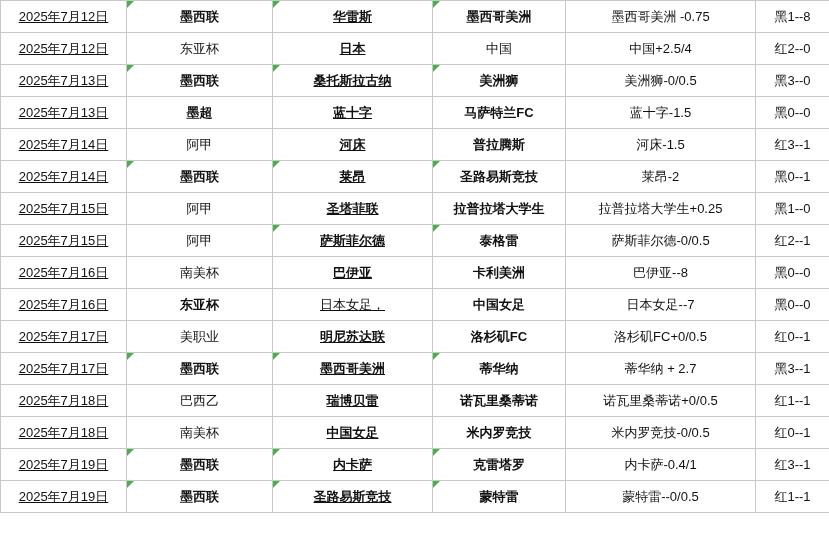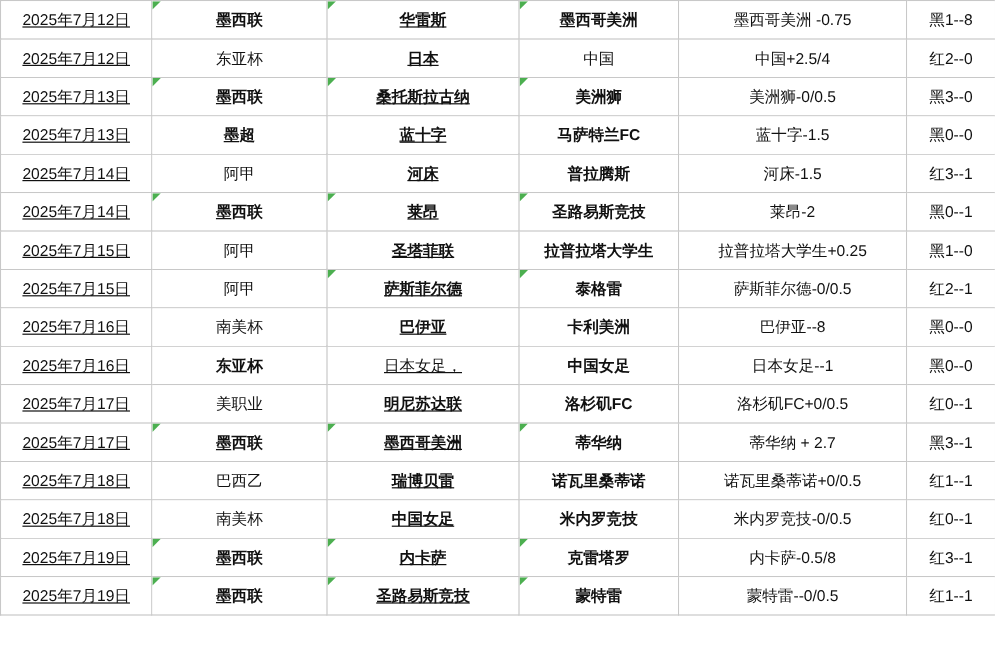--- a/index.html
+++ b/index.html
@@ -146,21 +146,21 @@
         <td class="home bold black">巴伊亚</td>
         <td class="away bold black">卡利美洲</td>
         <td class="hand">巴伊亚--8</td>
         <td class="res black">黑0--0</td>
       </tr>
       <tr>
         <td class="date">2025年7月16日</td>
         <td class="league bold blue">东亚杯</td>
         <td class="home">日本女足，</td>
         <td class="away bold black">中国女足</td>
-        <td class="hand">日本女足--1</td>
+        <td class="hand">日本女足--7</td>
         <td class="res black">黑0--0</td>
       </tr>
       <tr>
         <td class="date">2025年7月17日</td>
         <td class="league">美职业</td>
         <td class="home bold black">明尼苏达联</td>
         <td class="away bold black">洛杉矶FC</td>
         <td class="hand">洛杉矶FC+0/0.5</td>
         <td class="res red">红0--1</td>
       </tr>
@@ -186,21 +186,21 @@
         <td class="home bold black">中国女足</td>
         <td class="away bold black">米内罗竞技</td>
         <td class="hand">米内罗竞技-0/0.5</td>
         <td class="res red">红0--1</td>
       </tr>
       <tr>
         <td class="date">2025年7月19日</td>
         <td class="league bold black mark">墨西联</td>
         <td class="home bold black mark">内卡萨</td>
         <td class="away bold black mark">克雷塔罗</td>
-        <td class="hand">内卡萨-0.5/8</td>
+        <td class="hand">内卡萨-0.4/1</td>
         <td class="res red">红3--1</td>
       </tr>
       <tr>
         <td class="date">2025年7月19日</td>
         <td class="league bold black mark">墨西联</td>
         <td class="home bold black mark">圣路易斯竞技</td>
         <td class="away bold black mark">蒙特雷</td>
         <td class="hand">蒙特雷--0/0.5</td>
         <td class="res red">红1--1</td>
       </tr>

